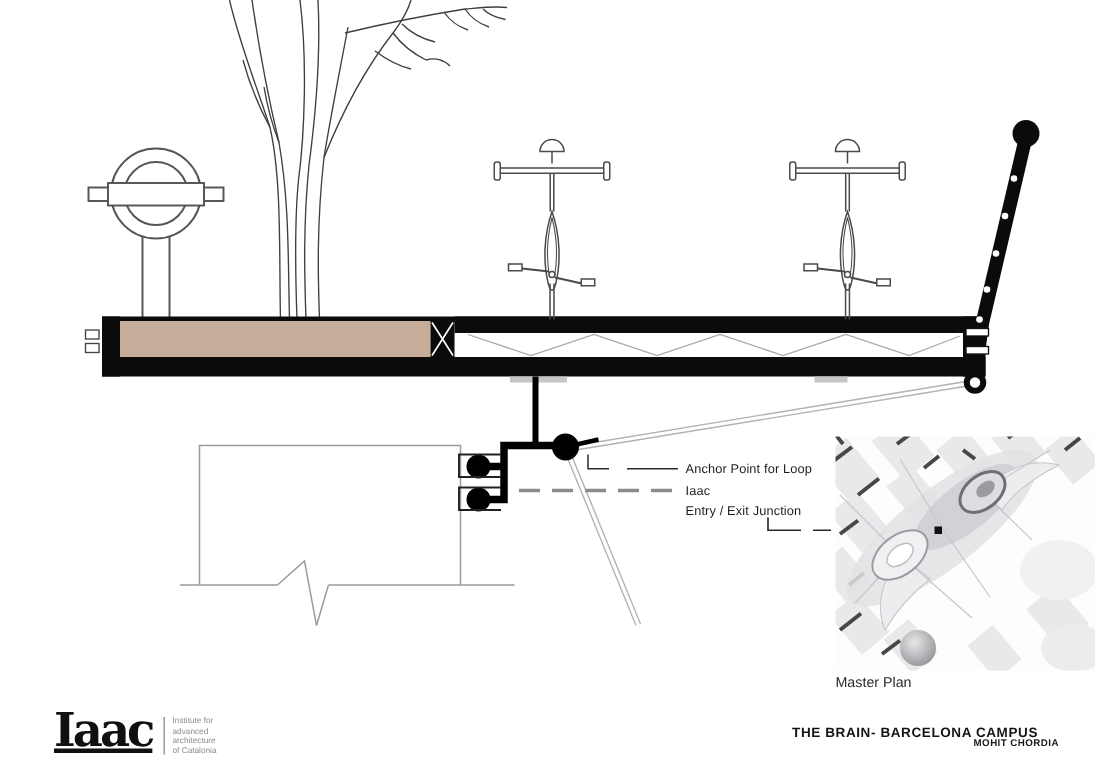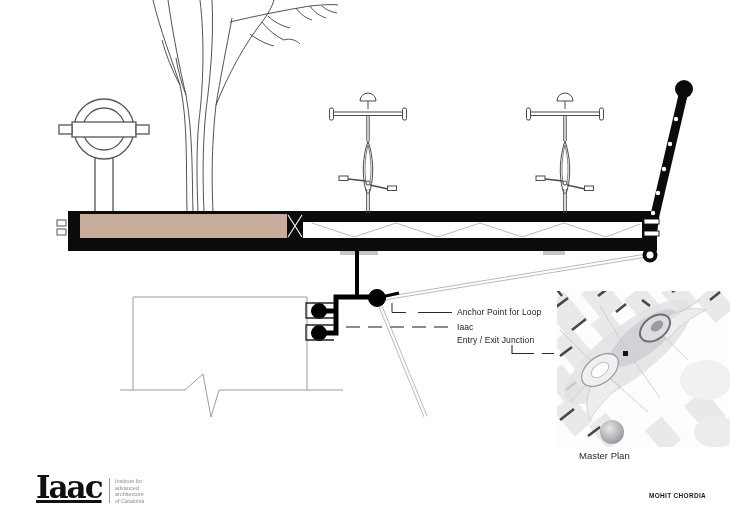--- a/index.html
+++ b/index.html
@@ -1,20 +1,20 @@
 <!DOCTYPE html>
 <html><head>
 <meta charset="utf-8">
 <style>
   html,body{margin:0;padding:0;background:#fff;}
   .sheet{position:relative;width:730px;height:516px;background:#fff;overflow:hidden;
          font-family:"Liberation Sans",sans-serif;}
   .sheet svg{position:absolute;left:0;top:0;}
   .lbl{position:absolute;font-size:8.5px;color:#1c1c1c;white-space:nowrap;letter-spacing:.1px;}
-  .mp-caption{position:absolute;left:557px;top:450px;font-size:9.5px;color:#2a2a2a;margin-left:22px;}
+  .mp-caption{position:absolute;left:557px;top:450px;font-size:9.5px;color:#2a2a2a;}
   
   .logo-text{position:absolute;left:36px;top:472px;font-family:"DejaVu Serif",serif;
              font-weight:bold;font-size:31px;line-height:30px;letter-spacing:-2px;color:#101010;text-decoration:underline;}
   .logo-divider{position:absolute;left:109px;top:478px;width:1px;height:25px;background:#9a9a9a;}
   .org{position:absolute;left:115px;top:478px;font-size:5.5px;line-height:6.5px;color:#8c8c8c;}
   .program{position:absolute;left:156px;top:474px;font-size:8px;font-weight:bold;
            line-height:10.3px;letter-spacing:.3px;color:#2e2e2e;white-space:nowrap;}
   .proj-title{position:absolute;right:38px;top:483px;font-size:9px;font-weight:bold;
               letter-spacing:.4px;color:#141414;white-space:nowrap;}
   .proj-author{position:absolute;right:24px;top:492px;font-size:6.5px;font-weight:bold;
@@ -182,15 +182,16 @@
 <div class="mp-caption">Master Plan</div>
 
 <div class="logo-text">Iaac</div>
 <div class="logo-divider"></div>
 <div class="org">
   <div>Institute for</div>
   <div>advanced</div>
   <div>architecture</div>
   <div>of Catalonia</div>
 </div>
+<div class="proj-title">THE BRAIN- BARCELONA CAMPUS</div>
 <div class="proj-author">MOHIT CHORDIA</div>
 
 </div>
 
 </body></html>

